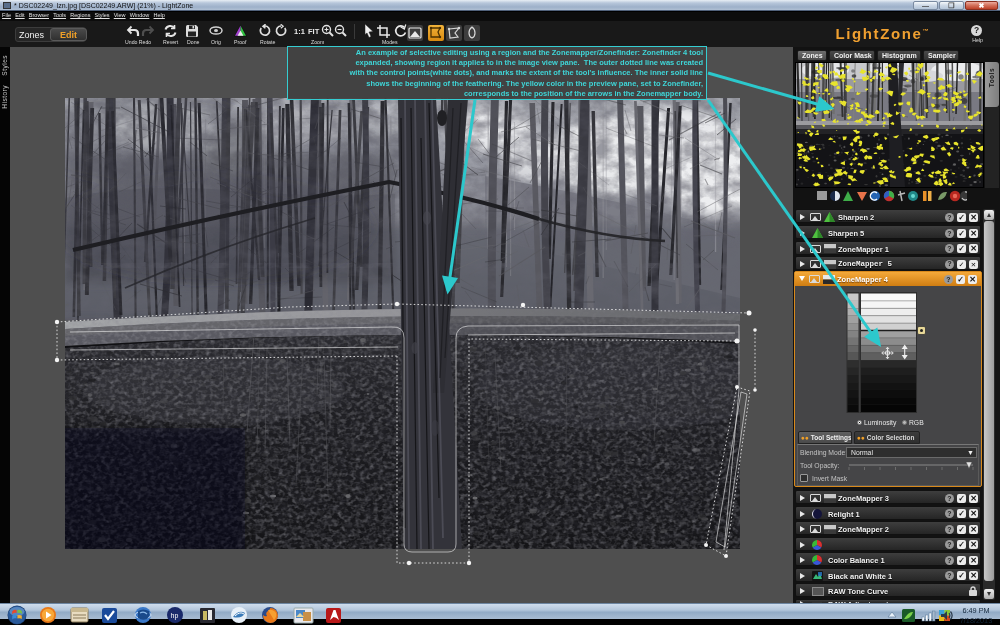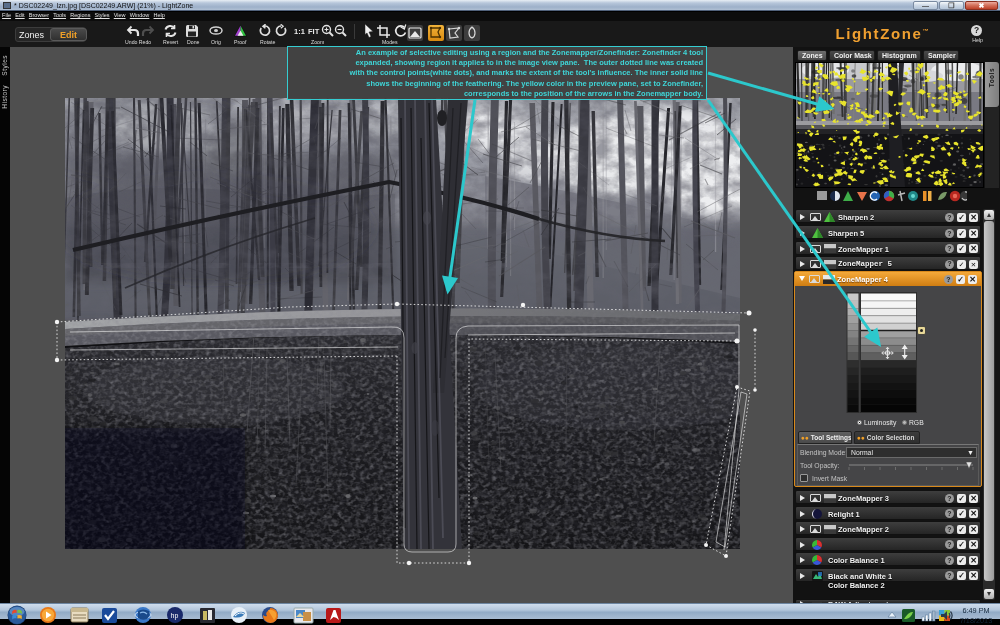--- a/index.html
+++ b/index.html
@@ -2164,20 +2164,32 @@
         <svg style="position:absolute;left:16px;top:2px;" width="11" height="10">
           <rect width="11" height="10" rx="1" fill="#141414"></rect>
           <path d="M1,8 L4,3 L6,6 L8,2 L10,8 Z" fill="#38b878"></path>
           <rect x="6" y="1" width="4" height="4" fill="#2878c8" opacity="0.8"></rect>
         </svg>
         <span class="name" style="left:32px;">Black and White 1</span>
         <span class="rictrl qmark" style="left:149px;">?</span>
         <span class="rictrl chk" style="left:161px;">✓</span>
         <span class="rictrl chk" style="left:173px;">✕</span>
       </div>
+    <div class="toolrow" style="top:536px;">
+        <span class="tri"></span>
+        <svg style="position:absolute;left:16px;top:2.5px;" width="12" height="9">
+          <rect width="12" height="9" fill="#888"></rect>
+          <rect x="1" y="1" width="10" height="7" fill="#555"></rect>
+        </svg>
+        <span class="name" style="left:32px;">RAW Tone Curve</span>
+        <svg class="rictrl" style="left:172px; top:2px;" width="10" height="11">
+          <rect x="1" y="4" width="8" height="6" rx="1" fill="#d8d8d8"></rect>
+          <path d="M3,4 V3 a2,2 0 0 1 4,0 V4" stroke="#d8d8d8" stroke-width="1.4" fill="none"></path>
+        </svg>
+      </div>
     <div class="toolrow" style="top:551.5px; height:5px; border-radius:2px 2px 0 0;">
         <span class="tri" style="top:1px;"></span>
         <svg style="position:absolute;left:16px;top:1px;" width="10" height="4">
           <rect width="10" height="4" fill="#333"></rect>
         </svg>
         <span class="name" style="left:32px; top:0px;">RAW Adjustments</span>
       </div>
 
     <div class="abs" style="left:190px; top:162px; width:12px; height:391px; background:#2a2a2a; border-radius:2px;">
       <div class="abs" style="left:1px; top:1px; width:10px; height:10px; background:linear-gradient(#f0f0f0,#b0b0b0); border-radius:2px;">

